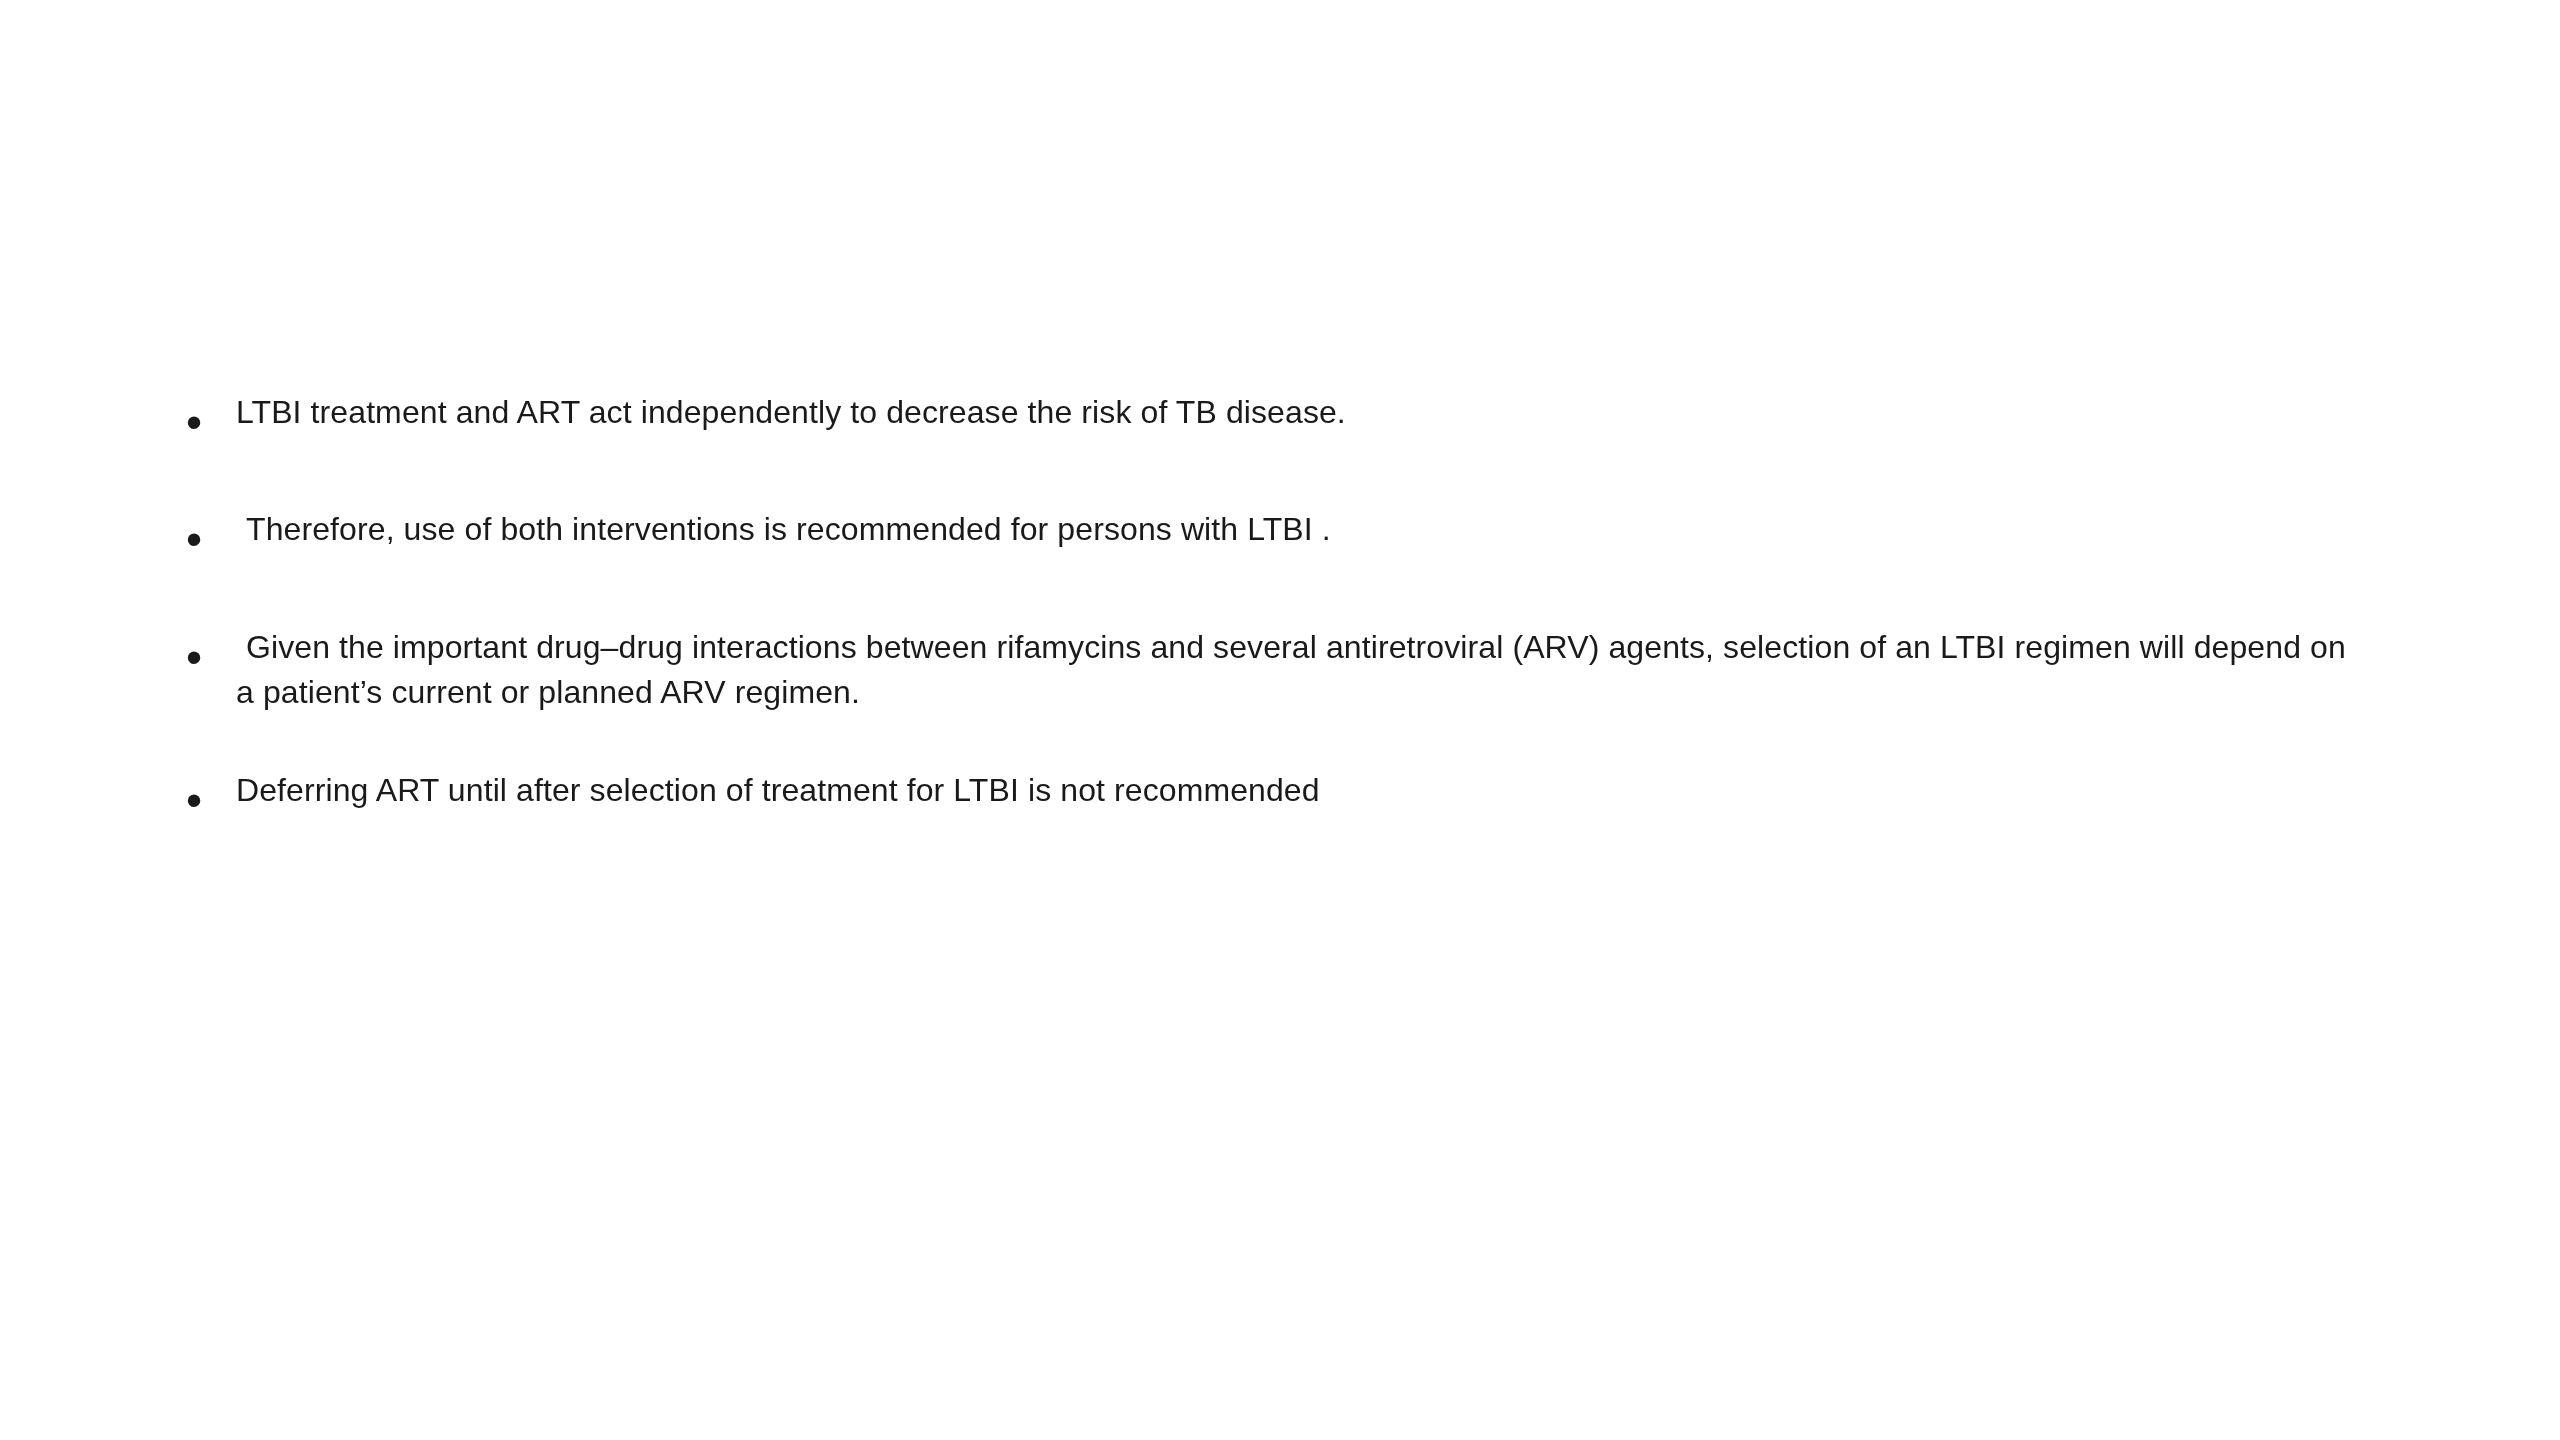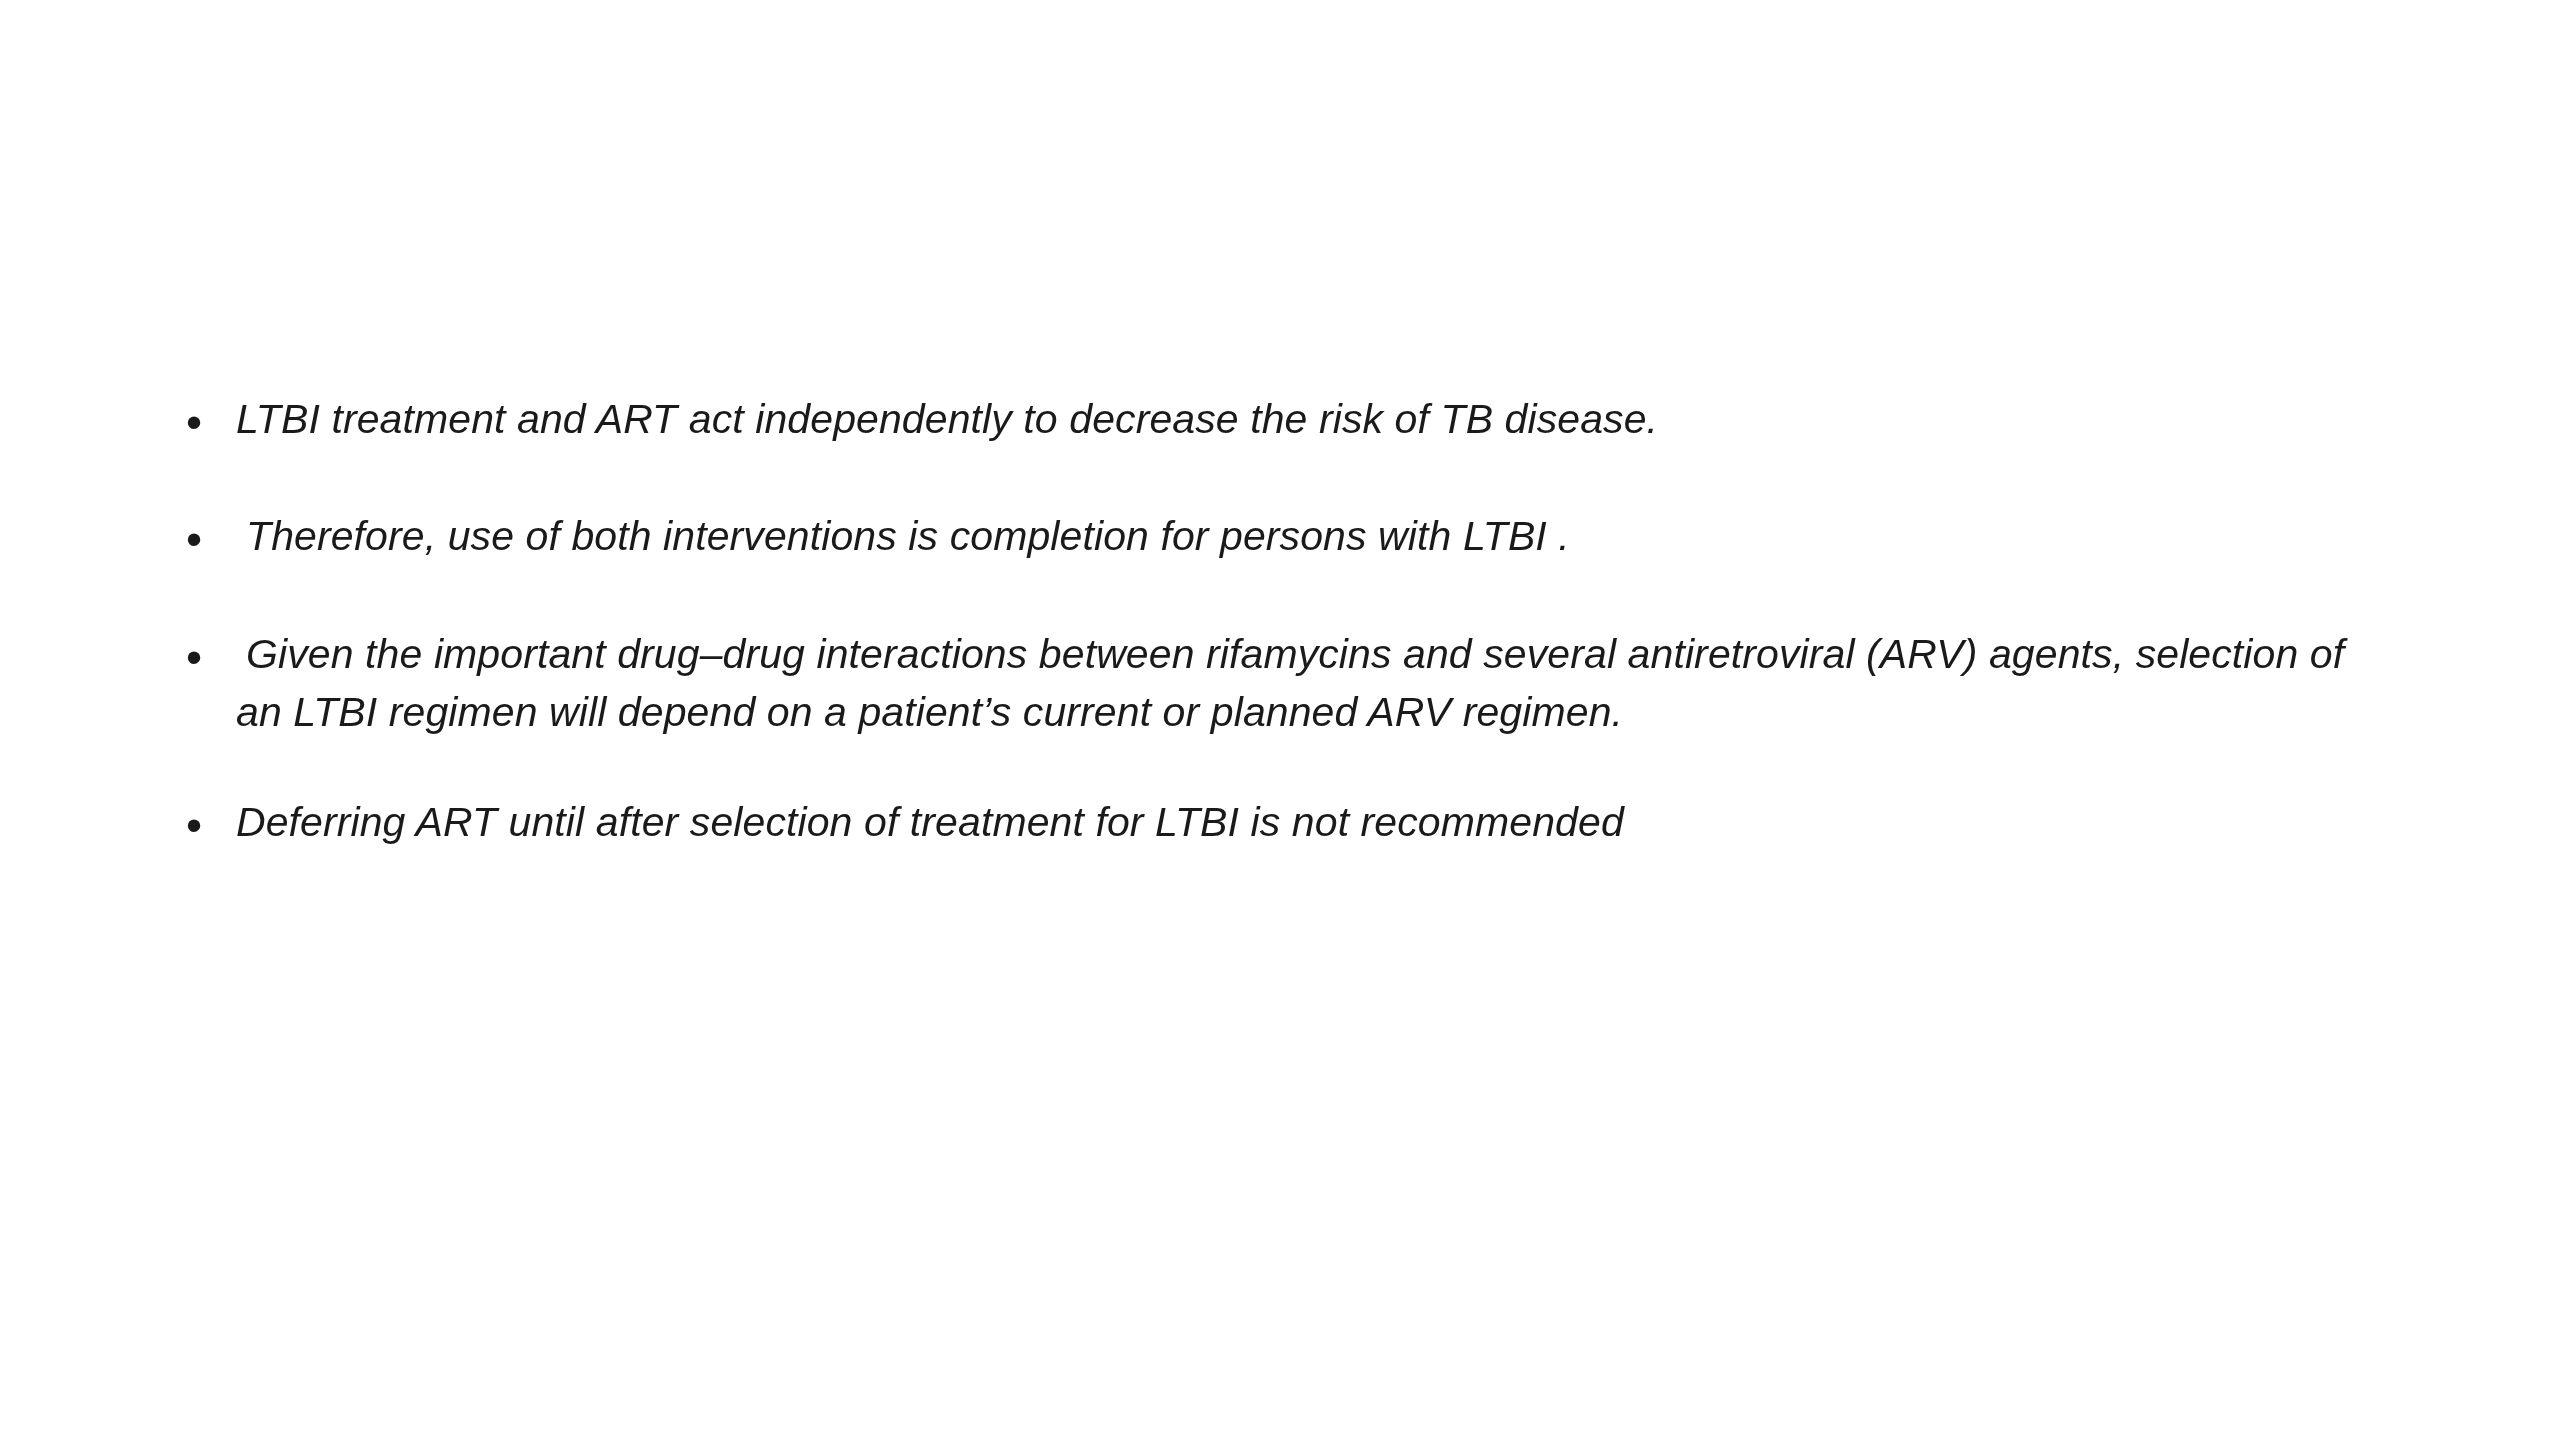--- a/index.html
+++ b/index.html
@@ -38,46 +38,45 @@
   .bullet-marker {
     flex: 0 0 auto;
     width: 50px;
     font-size: 46px;
     line-height: 1.42;
     color: #1a1a1a;
     text-align: left;
   }
   .bullet-text {
     flex: 1 1 auto;
-    font-size: 41px;
+    font-size: 32px;
     line-height: 1.42;
     color: #1a1a1a;
     letter-spacing: 0.1px;
     max-width: 2130px;
-    font-style: italic;
   }
   .indent-1 .bullet-text {
     text-indent: 10px;
   }
 </style>
 </head>
 <body>
 
 <div class="slide">
 
   <div class="content-block">
 
     <div class="bullet-item">
       <span class="bullet-marker">•</span>
       <span class="bullet-text">LTBI treatment and ART act independently to decrease the risk of TB disease.</span>
     </div>
 
     <div class="bullet-item indent-1">
       <span class="bullet-marker">•</span>
-      <span class="bullet-text"> Therefore, use of both interventions is completion for persons with LTBI .</span>
+      <span class="bullet-text"> Therefore, use of both interventions is recommended for persons with LTBI .</span>
     </div>
 
     <div class="bullet-item indent-1">
       <span class="bullet-marker">•</span>
       <span class="bullet-text"> Given the important drug–drug interactions between rifamycins and several antiretroviral (ARV) agents, selection of an LTBI regimen will depend on a patient’s current or planned ARV regimen.</span>
     </div>
 
     <div class="bullet-item">
       <span class="bullet-marker">•</span>
       <span class="bullet-text">Deferring ART until after selection of treatment for LTBI is not recommended</span>

